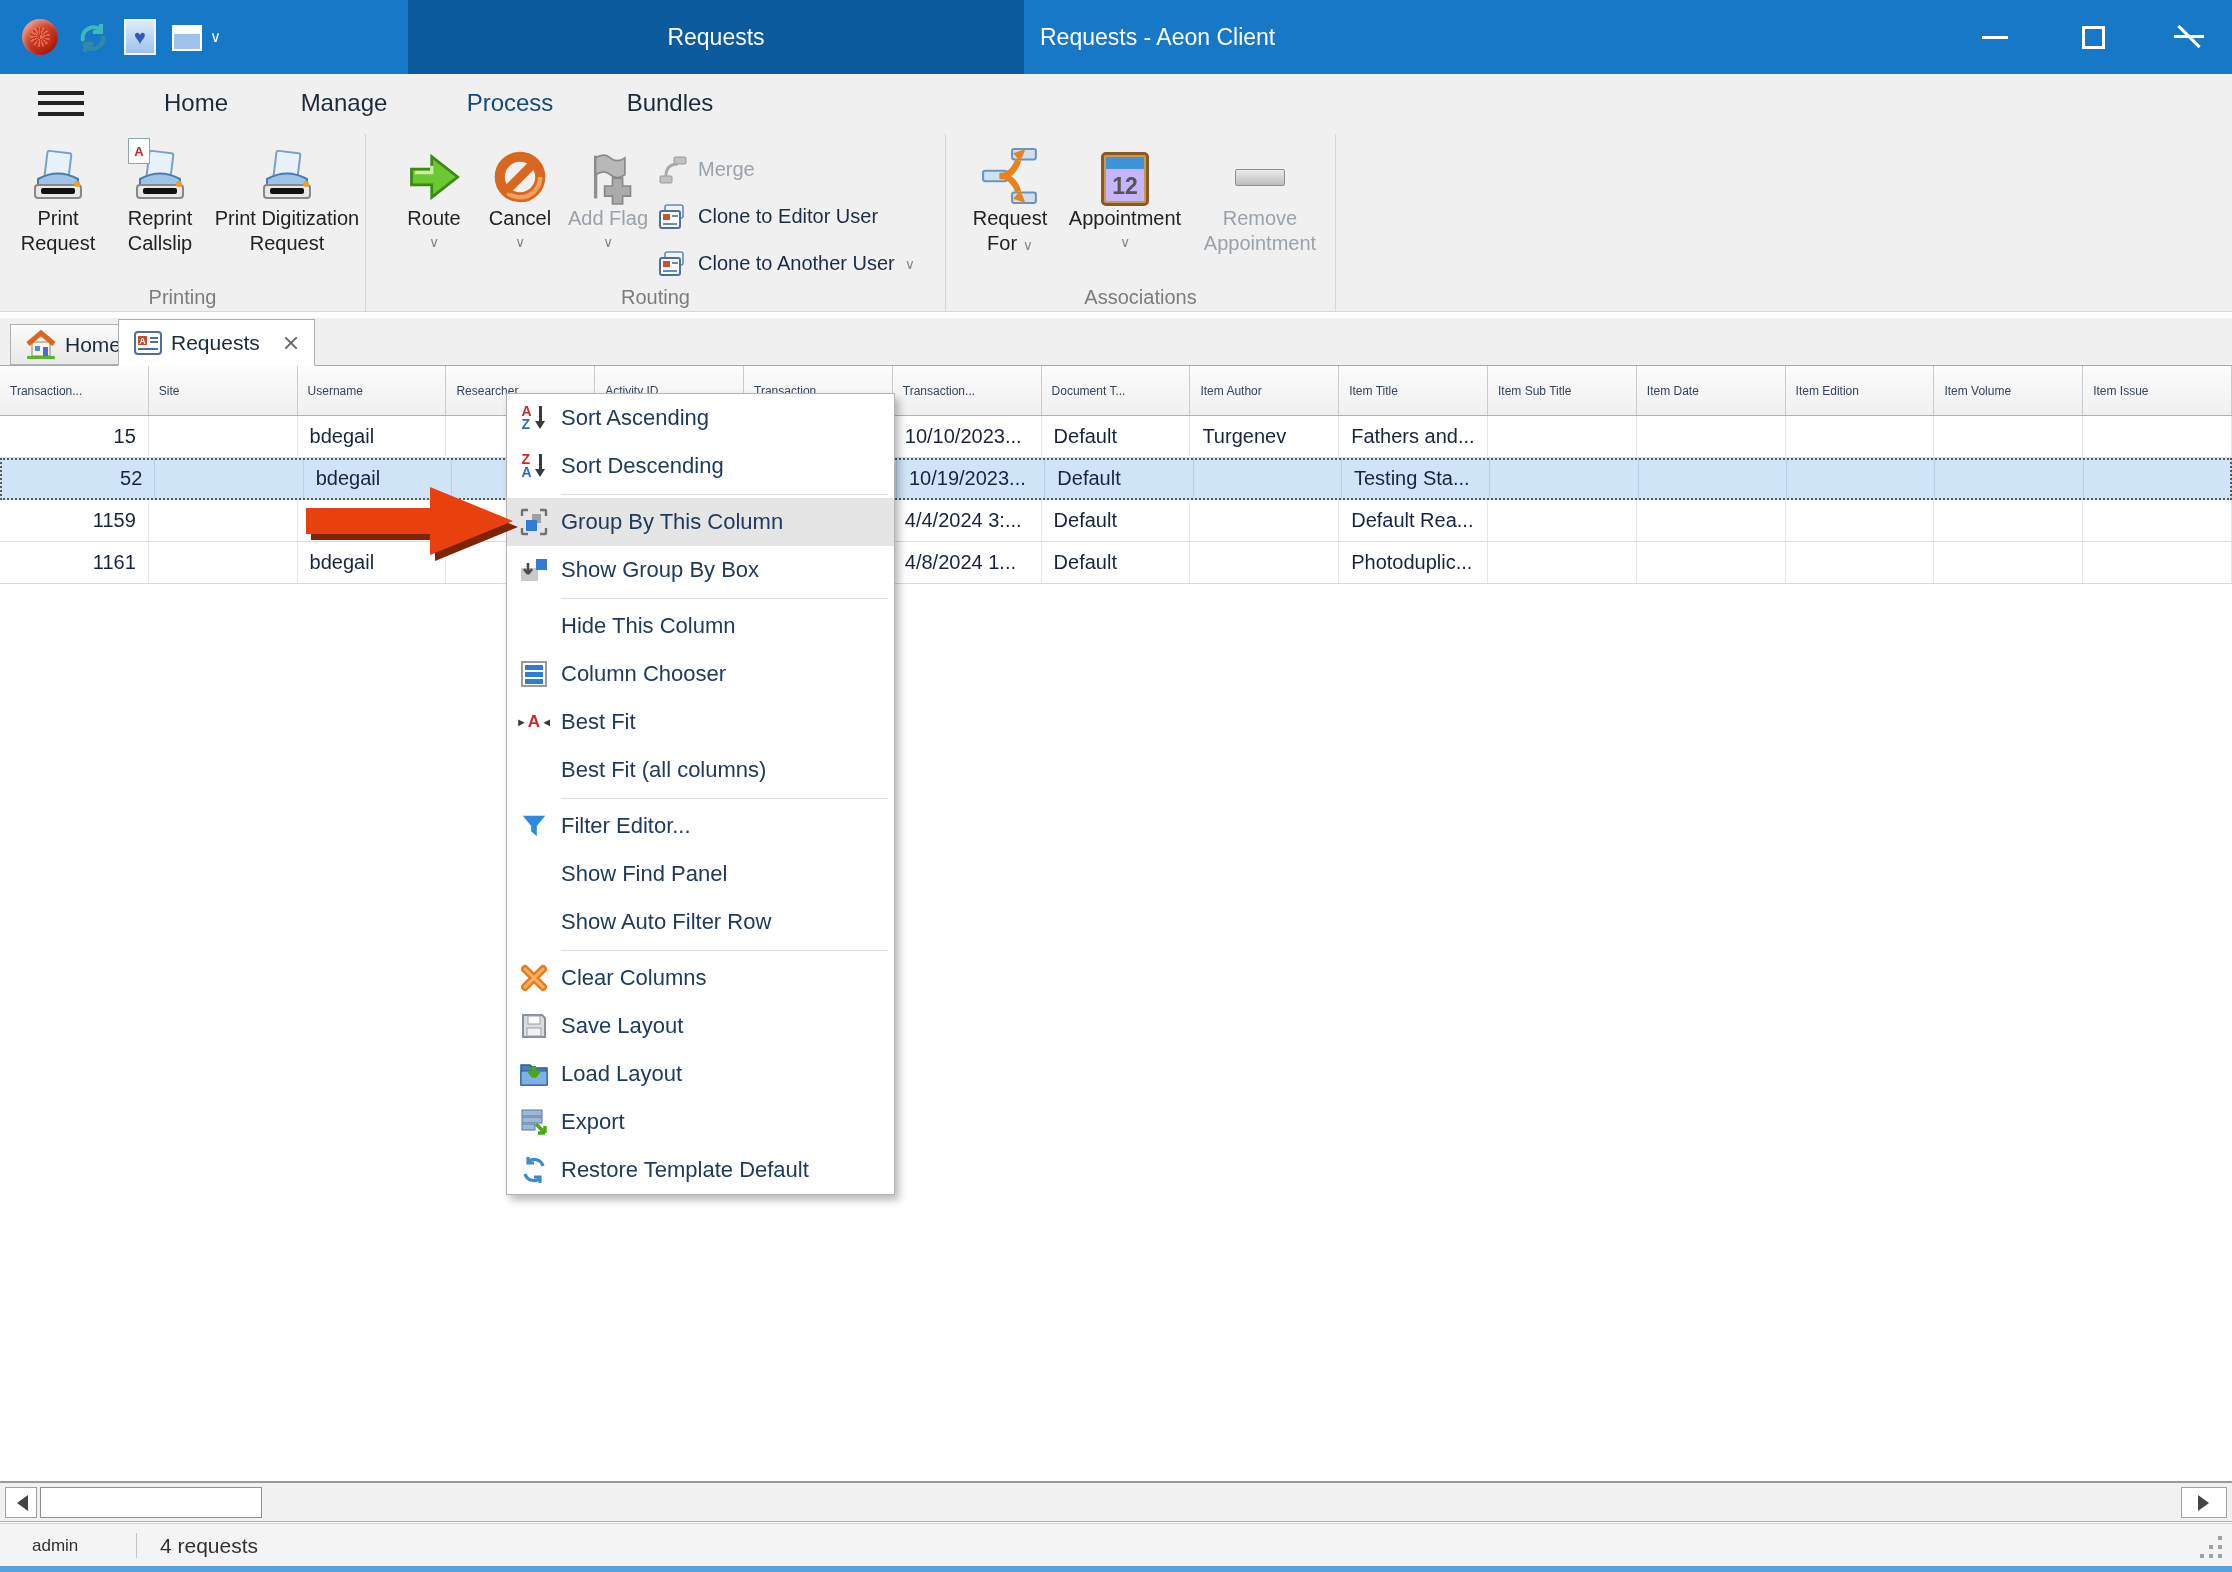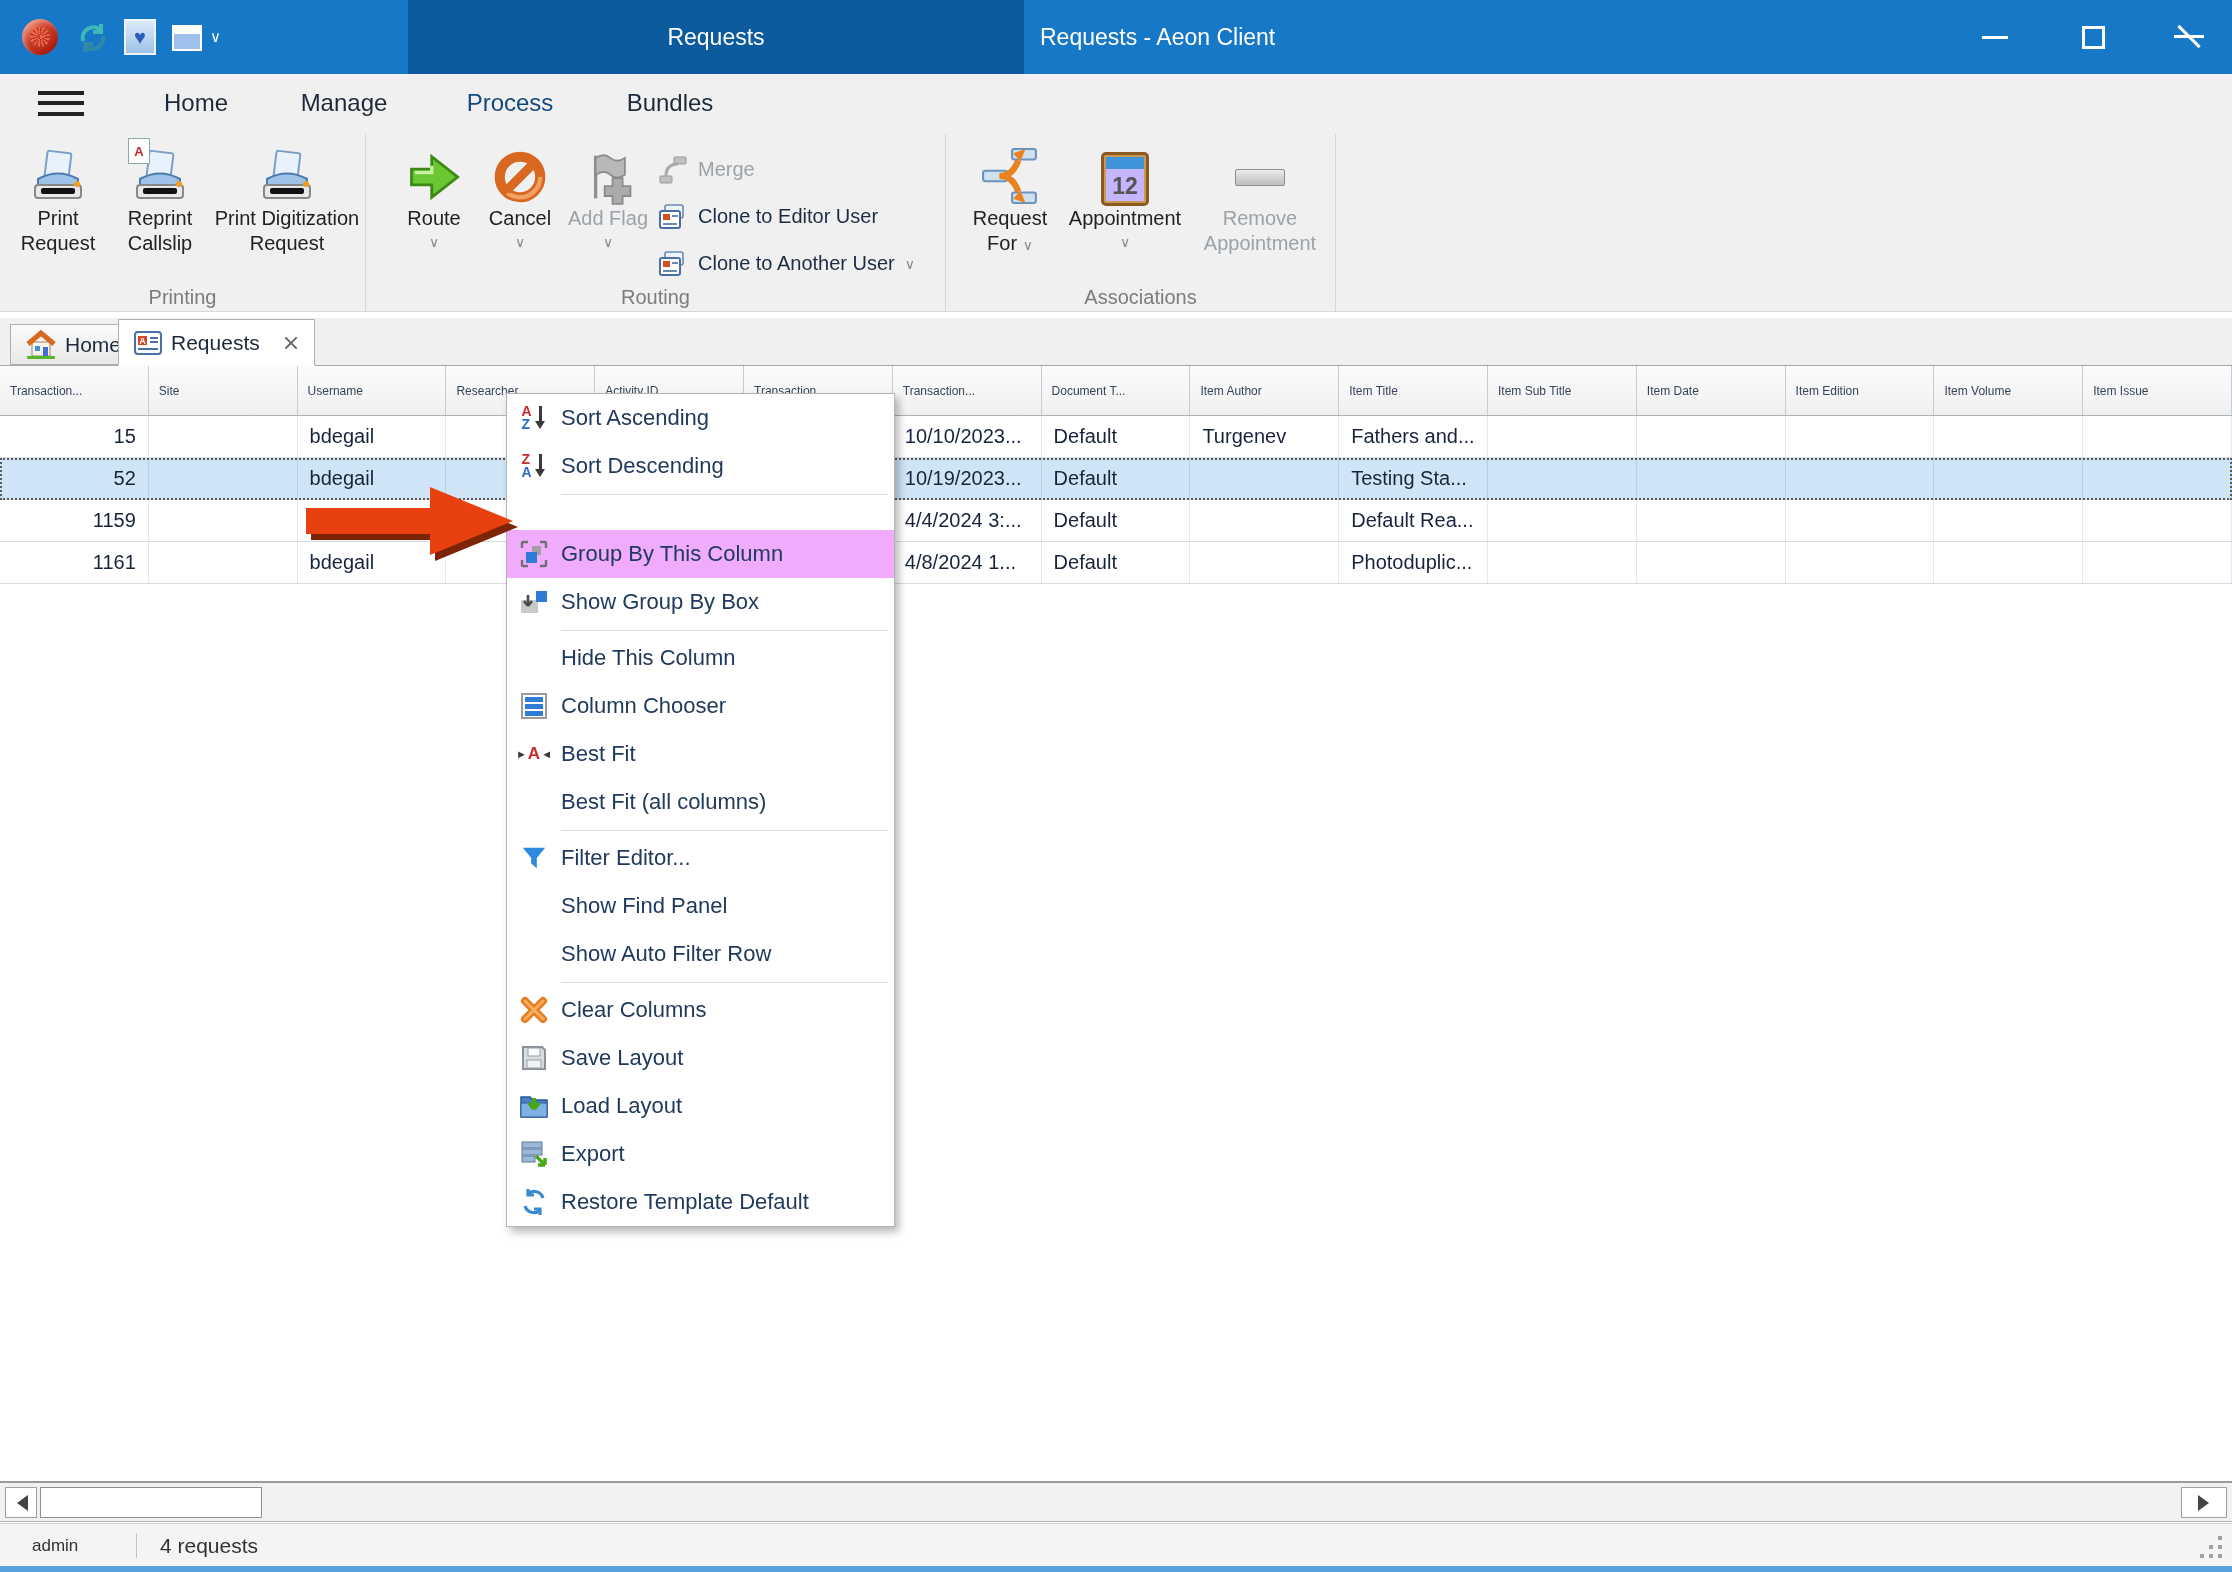--- a/index.html
+++ b/index.html
@@ -90,28 +90,28 @@
   
   .gridhead{position:absolute;left:0;top:366px;width:2232px;height:50px;display:grid;grid-template-columns:repeat(15,1fr);
             background:linear-gradient(#fcfcfc,#f0f0f0);border-bottom:1px solid #aab2ba;}
   .gh{border-right:1px solid #c6ccd2;display:flex;align-items:center;padding:4px 10px;font-size:12px;color:#36445a;
       white-space:nowrap;overflow:hidden;}
   .gridrow{position:absolute;left:0;width:2232px;height:42px;display:grid;grid-template-columns:repeat(15,1fr);
            border-bottom:1px solid #d8dde2;background:#fff;}
   .gc{border-right:1px solid #e4e8ec;padding:0 12px;display:flex;align-items:center;font-size:20px;color:#18243e;
       white-space:nowrap;overflow:hidden;}
   .gc.num{justify-content:flex-end;}
-  .row-selected{background:#cfe4f7;outline:2px dotted #5a5a5a;outline-offset:-2px;}
+  .row-selected{background:#cfe4f7;outline:2px dotted #5a5a5a;outline-offset:-2px;padding-left:7px;}
   .row-selected .gc{border-right-color:#b8cfe4;}
 
   
   .menu{position:absolute;left:506px;top:393px;width:389px;background:#fff;border:1px solid #b4b4b4;
         box-shadow:4px 5px 8px rgba(0,0,0,.28);z-index:50;padding:0;}
   .mi{height:48px;display:flex;align-items:center;cursor:default;}
-  .mi.hl{background:#f0abfc;margin-top:32px;}
+  .mi.hl{background:#e5e5e5;}
   .mi-ic{width:54px;display:flex;align-items:center;justify-content:center;flex:0 0 54px;}
   .mi-t{font-size:22px;color:#203a5c;white-space:nowrap;}
   .msep{height:8px;position:relative;}
   .msep::after{content:"";position:absolute;left:54px;right:6px;top:4px;height:1px;background:#dcdcdc;}
   .az{display:flex;flex-direction:column;font-size:14px;font-weight:bold;line-height:13px;margin-right:3px;}
   .az .red{color:#cc2a2a;}.az .blue{color:#2a6ac8;}
   .sarrow{position:relative;width:12px;height:30px;}
   .sarrow::before{content:"";position:absolute;left:4px;top:3px;width:3px;height:17px;background:#3a3a3a;}
   .sarrow::after{content:"";position:absolute;left:0;top:18px;border:5px solid transparent;border-top:8px solid #3a3a3a;}
   .bf{display:flex;align-items:center;gap:1px;}

